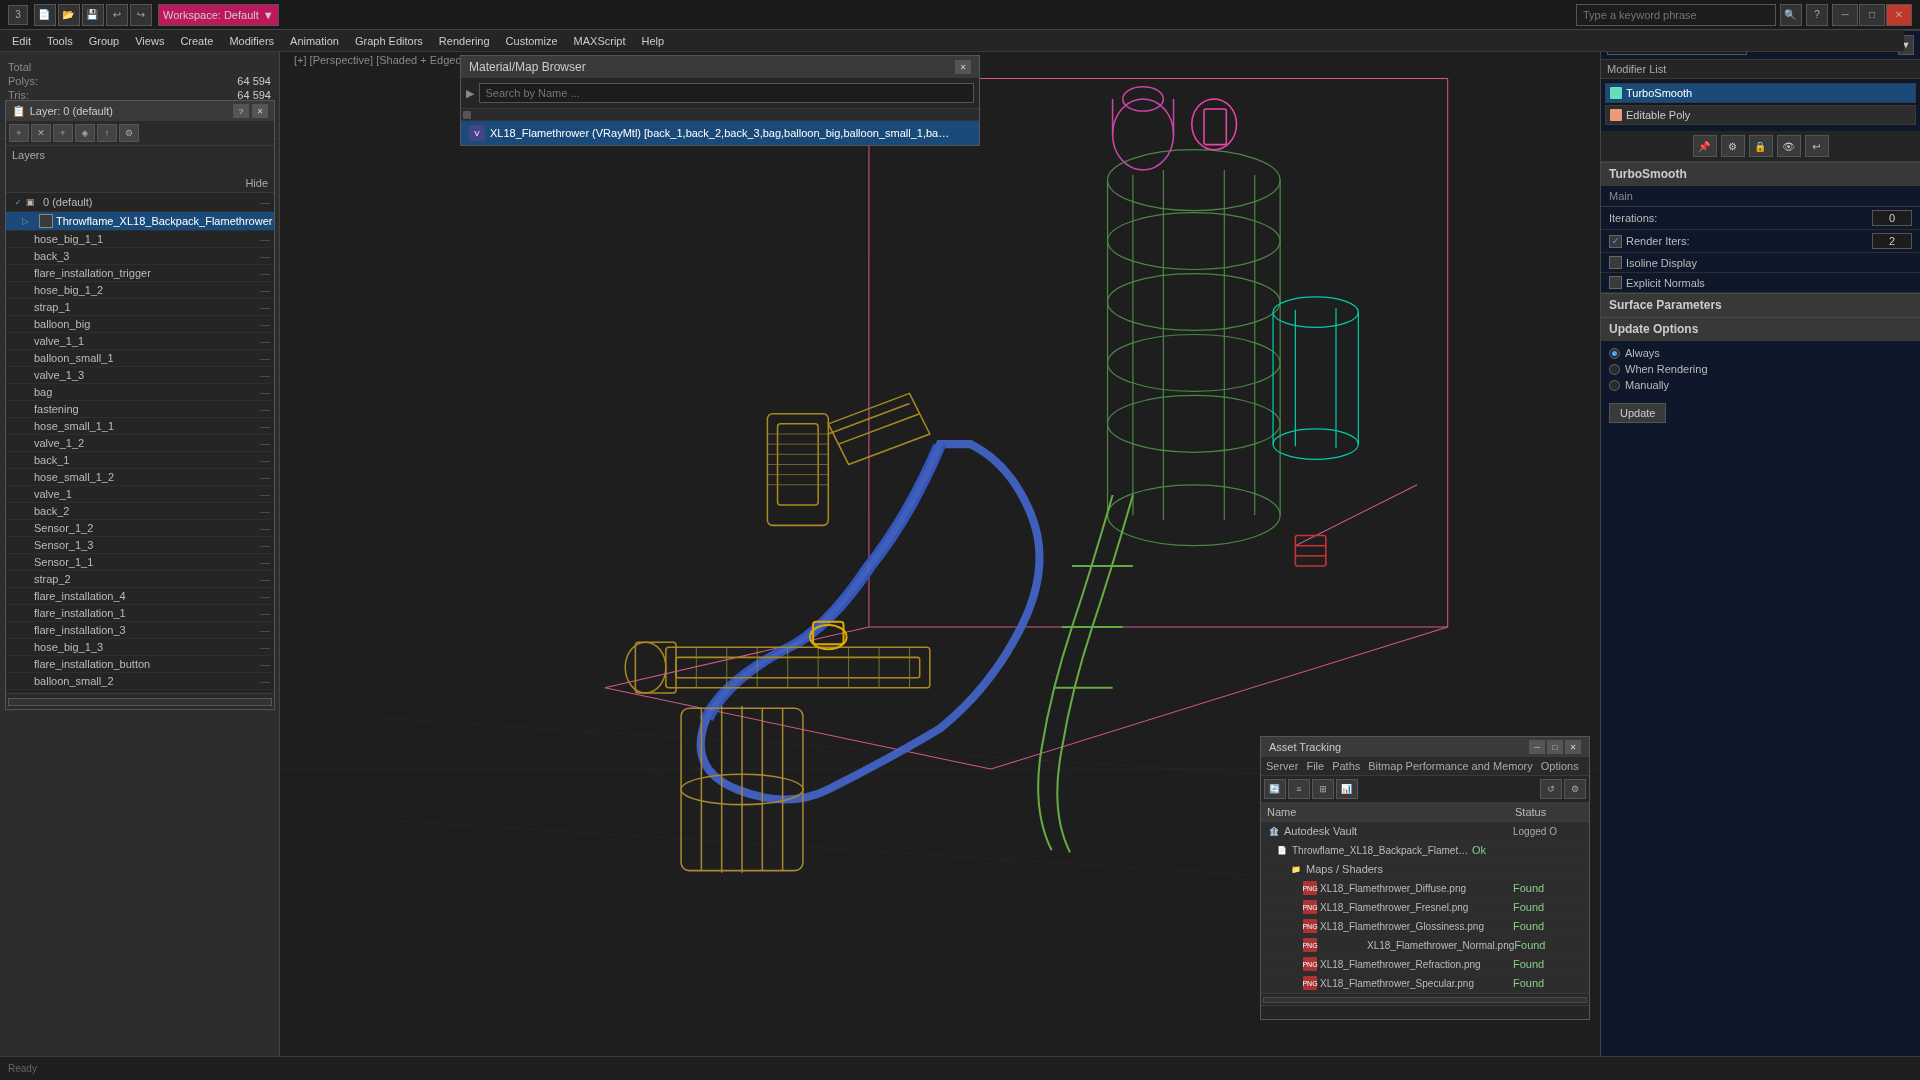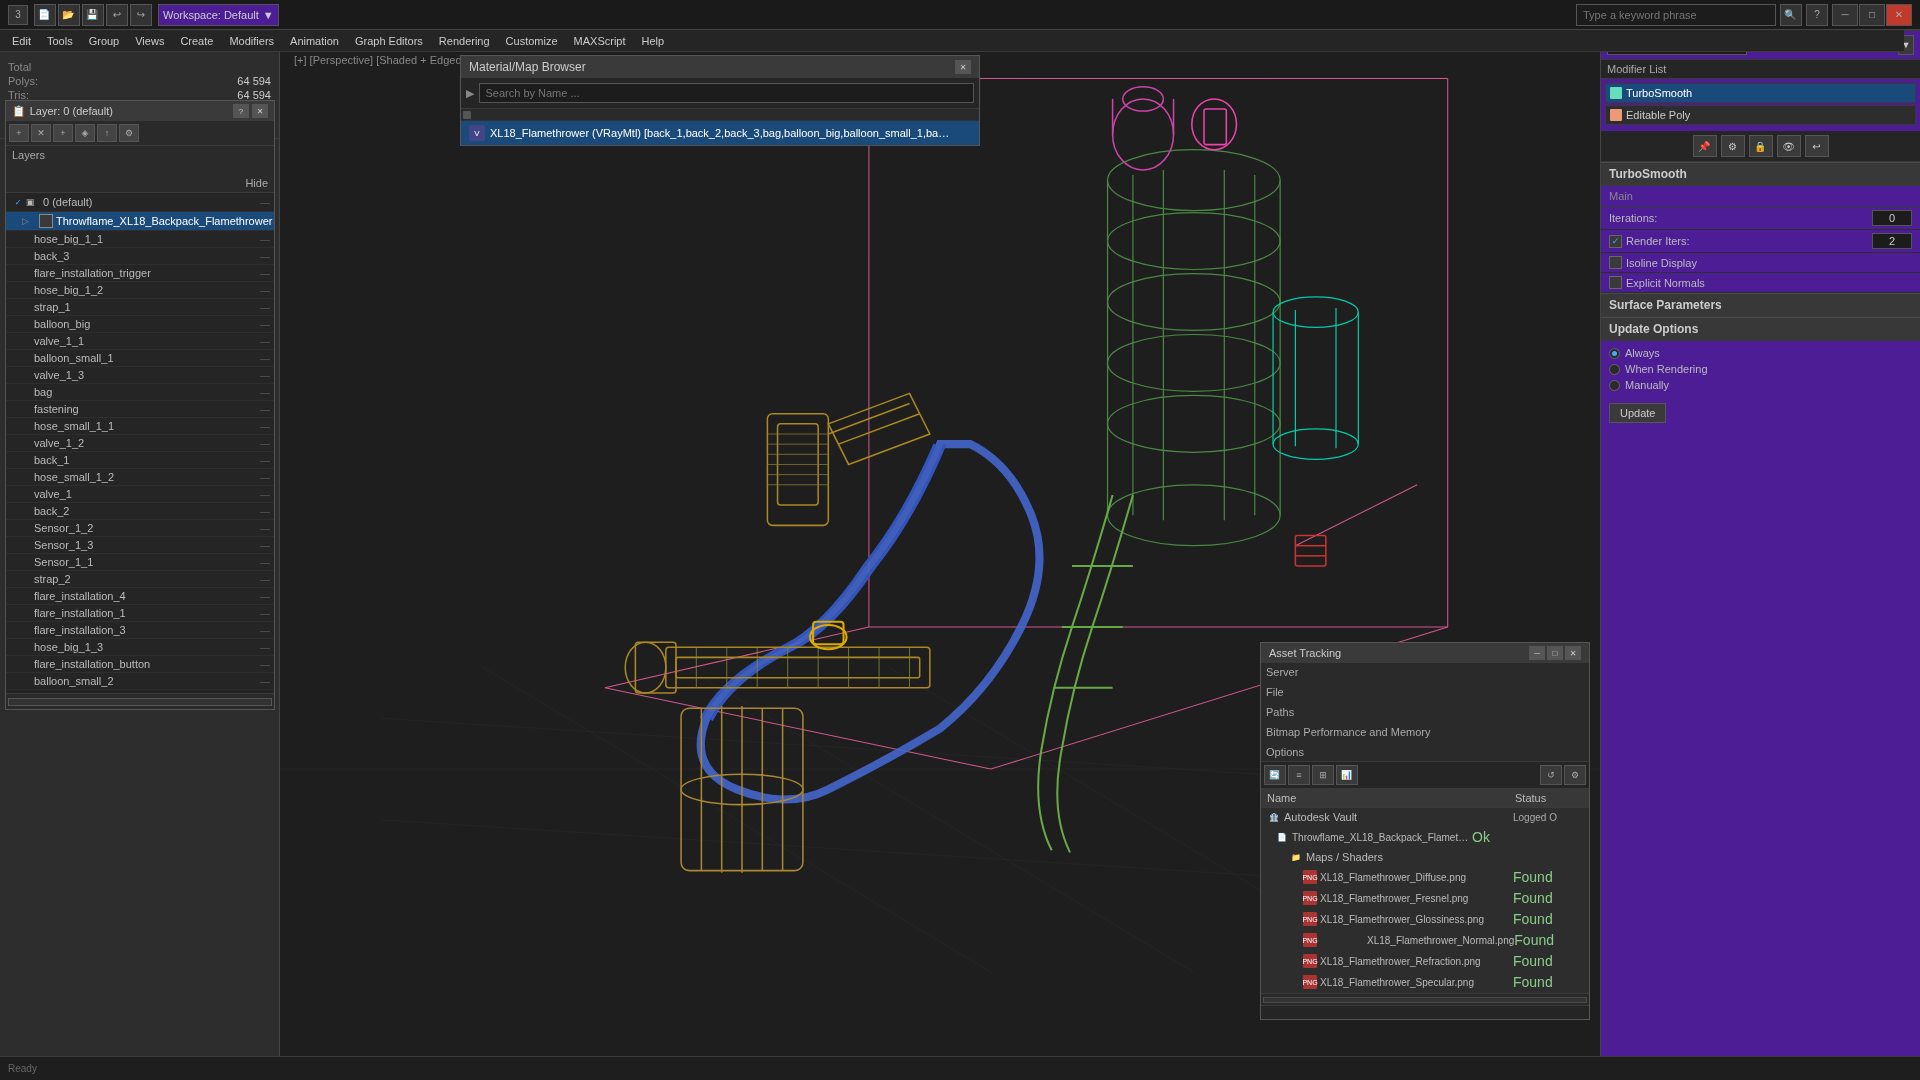--- a/index.html
+++ b/index.html
@@ -44,21 +44,21 @@
     }
     .toolbar-btn {
       width: 22px; height: 22px;
       background: #333;
       border: 1px solid #555;
       display: flex; align-items: center; justify-content: center;
       font-size: 10px; color: #aaa;
       cursor: pointer;
     }
     .workspace-dropdown {
-      background: #4c1d95;
+      background: #be185d;
       border: 1px solid #555;
       color: #ccc;
       font-size: 11px;
       padding: 2px 4px;
       height: 22px;
       display: flex; align-items: center; gap: 4px;
     }
     .title-center {
       font-size: 12px;
       color: #cccccc;
@@ -246,21 +246,21 @@
       width: 100%;
       height: 100%;
     }
 
     
     #right-panel {
       position: absolute;
       top: 0; right: 0;
       width: 320px;
       height: 1080px;
-      background: #4c1d95;
+      background: #0f172a;
       border-left: 1px solid #444;
       z-index: 20;
       border-radius: 8px;
     }
 
     .right-top-toolbar {
       display: flex;
       align-items: center;
       padding: 4px;
       gap: 4px;
@@ -534,21 +534,20 @@
       display: flex; align-items: center; justify-content: center;
       cursor: pointer; font-size: 8px; color: #ccc;
     }
     .at-menu {
       display: flex;
       padding: 3px 5px;
       gap: 8px;
       background: #2a2a2a;
       border-bottom: 1px solid #3a3a3a;
       font-size: 11px;
-      flex-direction: column;
     }
     .at-menu-item { color: #aaa; cursor: pointer; }
     .at-toolbar {
       display: flex;
       padding: 3px;
       gap: 2px;
       border-bottom: 1px solid #3a3a3a;
       background: #252525;
     }
     .at-tb-btn {
@@ -570,21 +569,21 @@
 
     .at-item {
       display: flex;
       align-items: center;
       padding: 2px 6px;
       font-size: 11px;
       color: #bbb;
       border-bottom: 1px solid #2e2e2e;
     }
     .at-item-name { flex: 1; }
-    .at-item-status { width: 70px; font-size: 14px; color: #8c8; }
+    .at-item-status { width: 70px; font-size: 11px; color: #8c8; }
     .at-item-indent { padding-left: 14px; }
     .at-item-indent2 { padding-left: 28px; }
     .at-item-indent3 { padding-left: 42px; }
     .at-item-icon {
       width: 14px; height: 14px;
       margin-right: 3px;
       font-size: 8px;
       display: flex; align-items: center; justify-content: center;
     }
     .at-item-icon.vault { color: #8af; }

